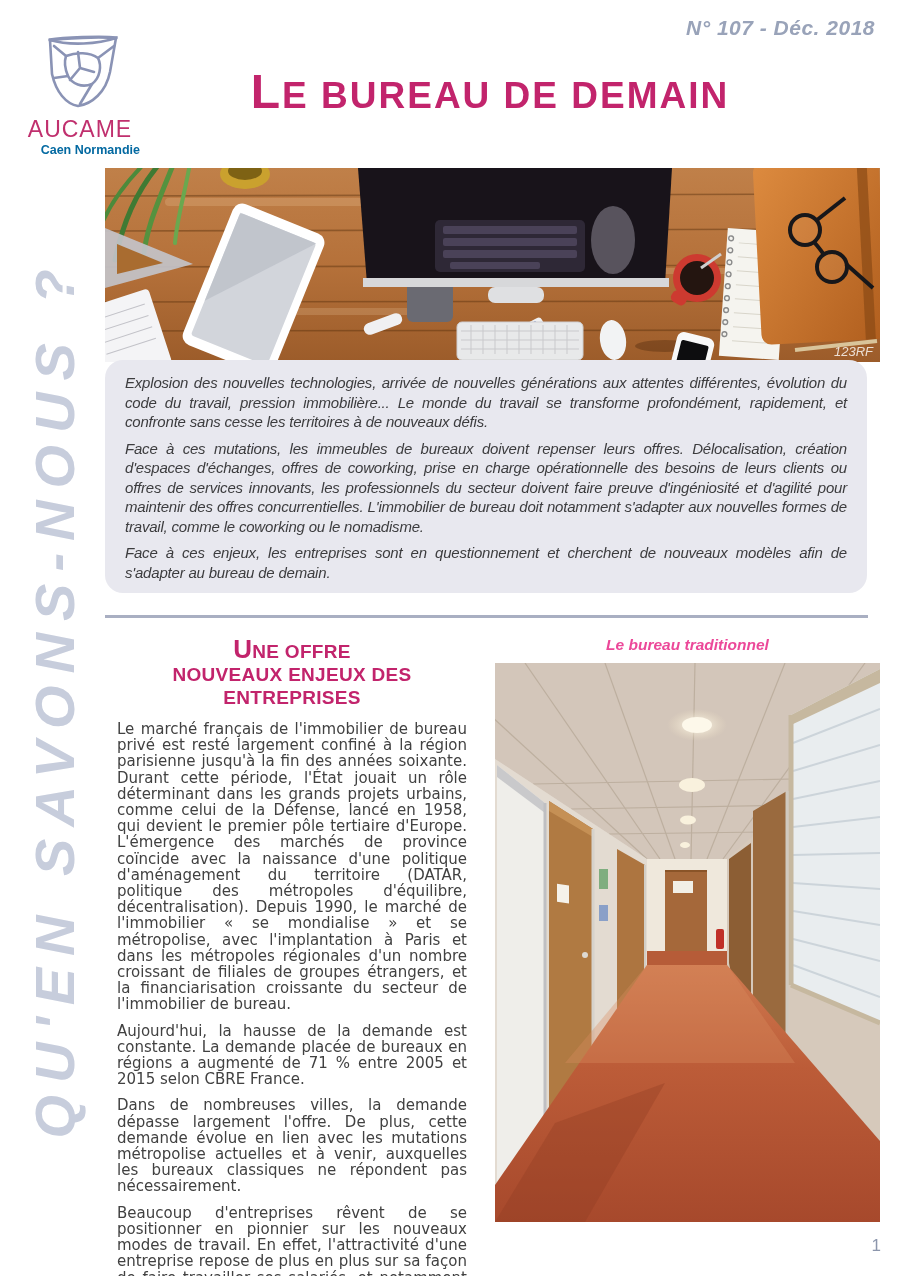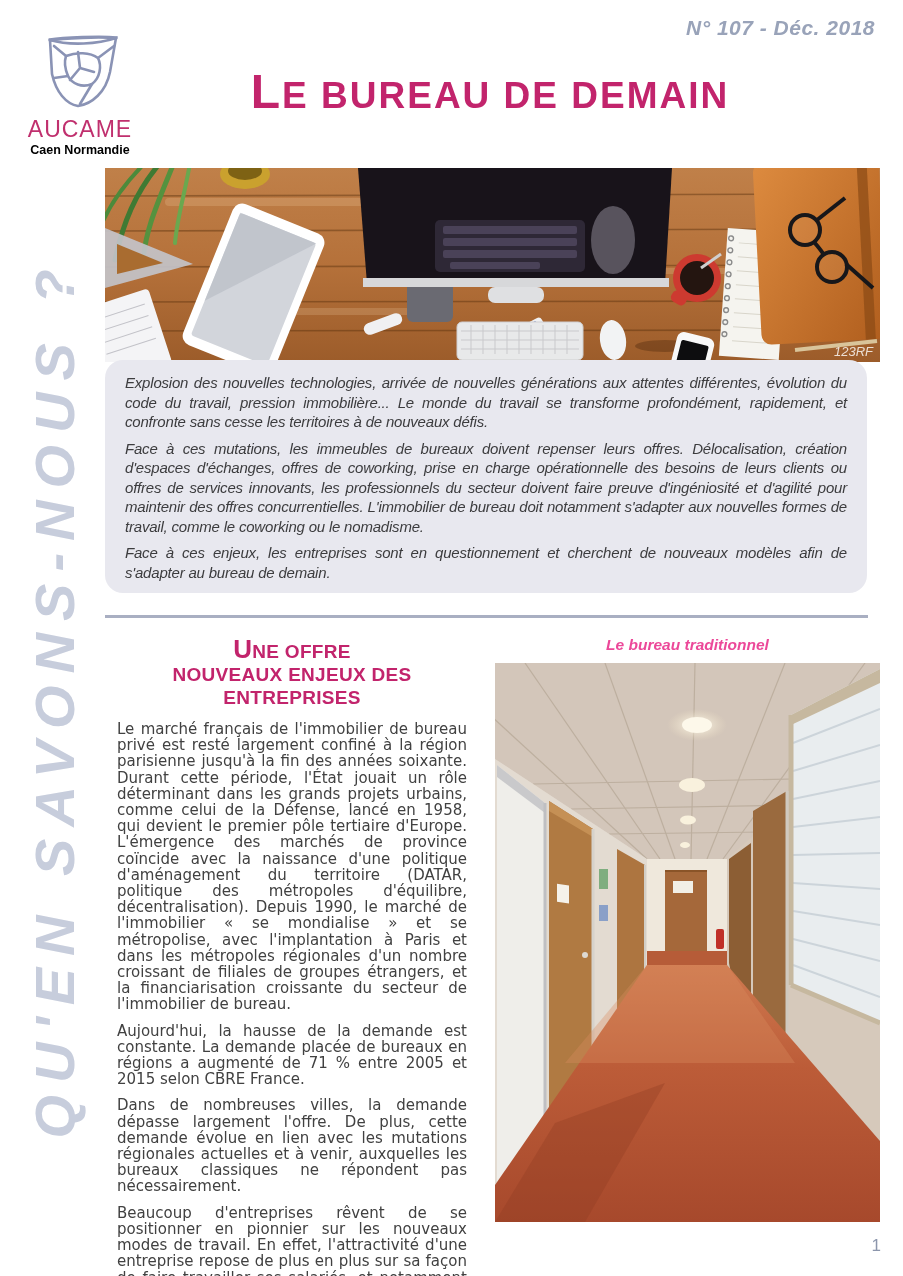--- a/index.html
+++ b/index.html
@@ -5,21 +5,21 @@
   html,body{margin:0;padding:0;background:#ffffff;}
   .page{position:relative;width:903px;height:1276px;background:#ffffff;overflow:hidden;
         font-family:"DejaVu Sans", sans-serif;color:#3f3f3f;}
 
   
   .issue{position:absolute;top:16px;right:28px;font-family:"Liberation Sans",sans-serif;
          font-size:21px;font-weight:bold;font-style:italic;color:#99a3b9;letter-spacing:.5px;}
   .logo-block{position:absolute;top:34px;left:20px;width:120px;text-align:center;}
   .logo-acronym{font-family:"Liberation Sans",sans-serif;font-size:23px;letter-spacing:1px;
                 color:#c0306e;margin-top:2px;}
-  .logo-sub{font-family:"Liberation Sans",sans-serif;font-size:12.5px;font-weight:bold;color:#000000;}
+  .logo-sub{font-family:"Liberation Sans",sans-serif;font-size:12.5px;font-weight:bold;color:#0369a1;text-align:right;}
   .doc-title{position:absolute;top:66px;left:210px;width:560px;text-align:center;
              font-family:"Liberation Sans",sans-serif;font-weight:bold;font-size:37px;
              letter-spacing:2px;color:#c2246c;text-transform:uppercase;line-height:1.1;}
   .doc-title::first-letter{font-size:48px;}
 
   
   .vertical-strap{position:absolute;left:54px;top:698px;transform:translate(-50%,-50%) rotate(-90deg);
                   white-space:nowrap;font-family:"Liberation Sans",sans-serif;font-weight:bold;
                   font-style:italic;font-size:56px;letter-spacing:12px;color:#c7cddc;}
 
@@ -263,21 +263,21 @@
 
   <div class="divider"></div>
 
   <div class="col-left">
     <div class="article-heading">
       <div class="lead">Une offre</div>
       <div>nouveaux enjeux des entreprises</div>
     </div>
     <p class="body-par">Le marché français de l'immobilier de bureau privé est resté largement confiné à la région parisienne jusqu'à la fin des années soixante. Durant cette période, l'État jouait un rôle déterminant dans les grands projets urbains, comme celui de la Défense, lancé en 1958, qui devient le premier pôle tertiaire d'Europe. L'émergence des marchés de province coïncide avec la naissance d'une politique d'aménagement du territoire (DATAR, politique des métropoles d'équilibre, décentralisation). Depuis 1990, le marché de l'immobilier « se mondialise » et se métropolise, avec l'implantation à Paris et dans les métropoles régionales d'un nombre croissant de filiales de groupes étrangers, et la financiarisation croissante du secteur de l'immobilier de bureau.</p>
     <p class="body-par">Aujourd'hui, la hausse de la demande est constante. La demande placée de bureaux en régions a augmenté de 71 % entre 2005 et 2015 selon CBRE France.</p>
-    <p class="body-par">Dans de nombreuses villes, la demande dépasse largement l'offre. De plus, cette demande évolue en lien avec les mutations régionales actuelles et à venir, auxquelles les bureaux classiques ne répondent pas nécessairement.</p>
+    <p class="body-par">Dans de nombreuses villes, la demande dépasse largement l'offre. De plus, cette demande évolue en lien avec les mutations métropolise actuelles et à venir, auxquelles les bureaux classiques ne répondent pas nécessairement.</p>
     <p class="body-par">Beaucoup d'entreprises rêvent de se positionner en pionnier sur les nouveaux modes de travail. En effet, l'attractivité d'une entreprise repose de plus en plus sur sa façon de faire travailler ses salariés, et notamment les jeunes actifs. 93 % d'entre eux ne souhaitent plus d'un bureau classique ; il faut alors redoubler d'ingéniosité pour attirer les nouveaux talents.</p>
   </div>
 
   <div class="photo-caption">Le bureau traditionnel</div>
 
   <div class="corridor">
     <svg width="385" height="559" viewBox="0 0 385 559">
       <defs>
         <linearGradient id="carpet" x1="0" y1="1" x2="0" y2="0">
           <stop offset="0" stop-color="#a7492c"></stop>

